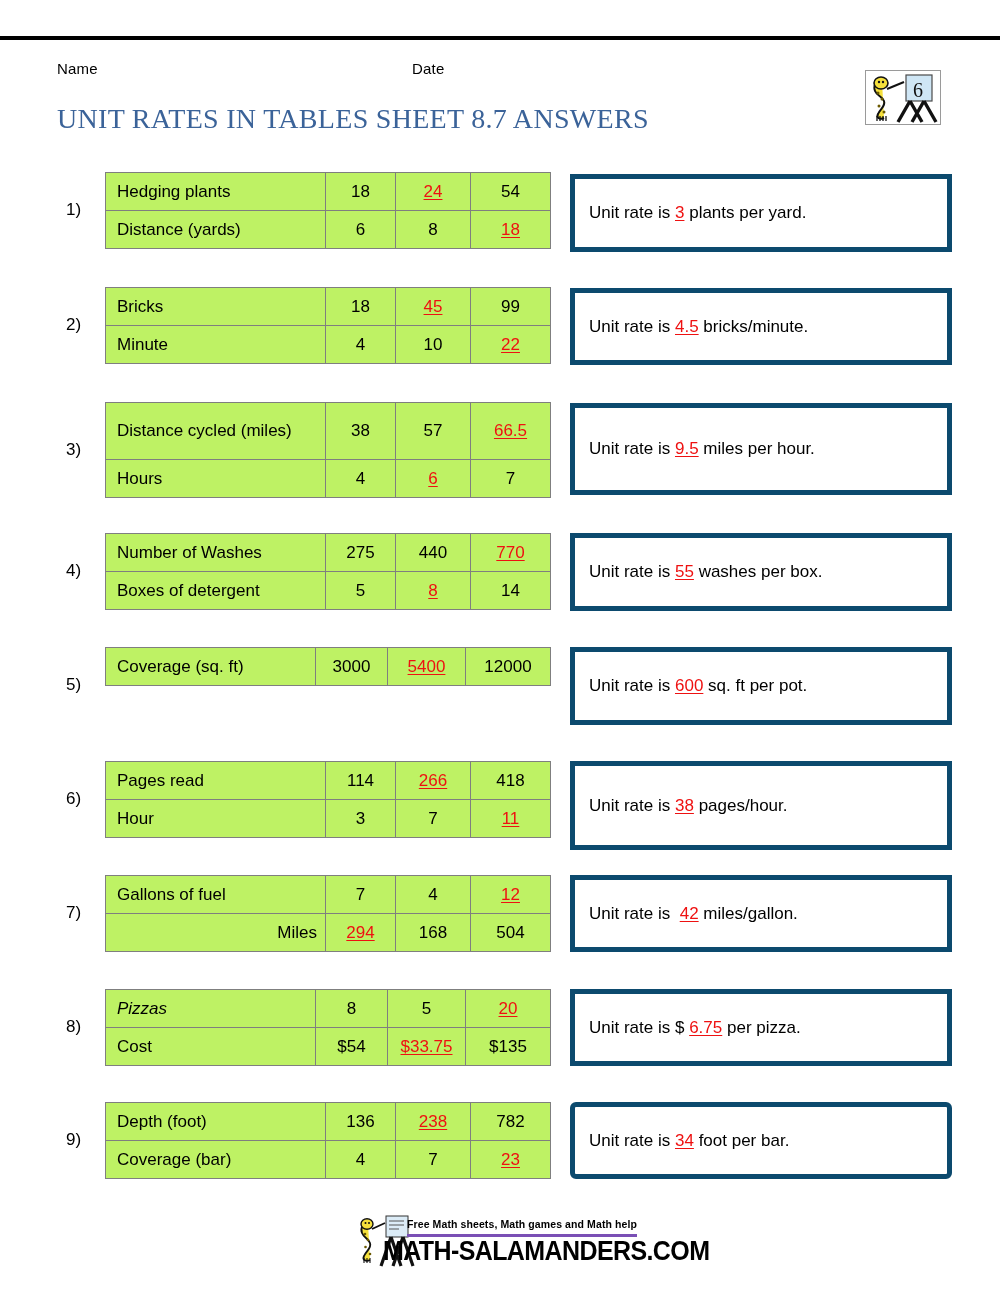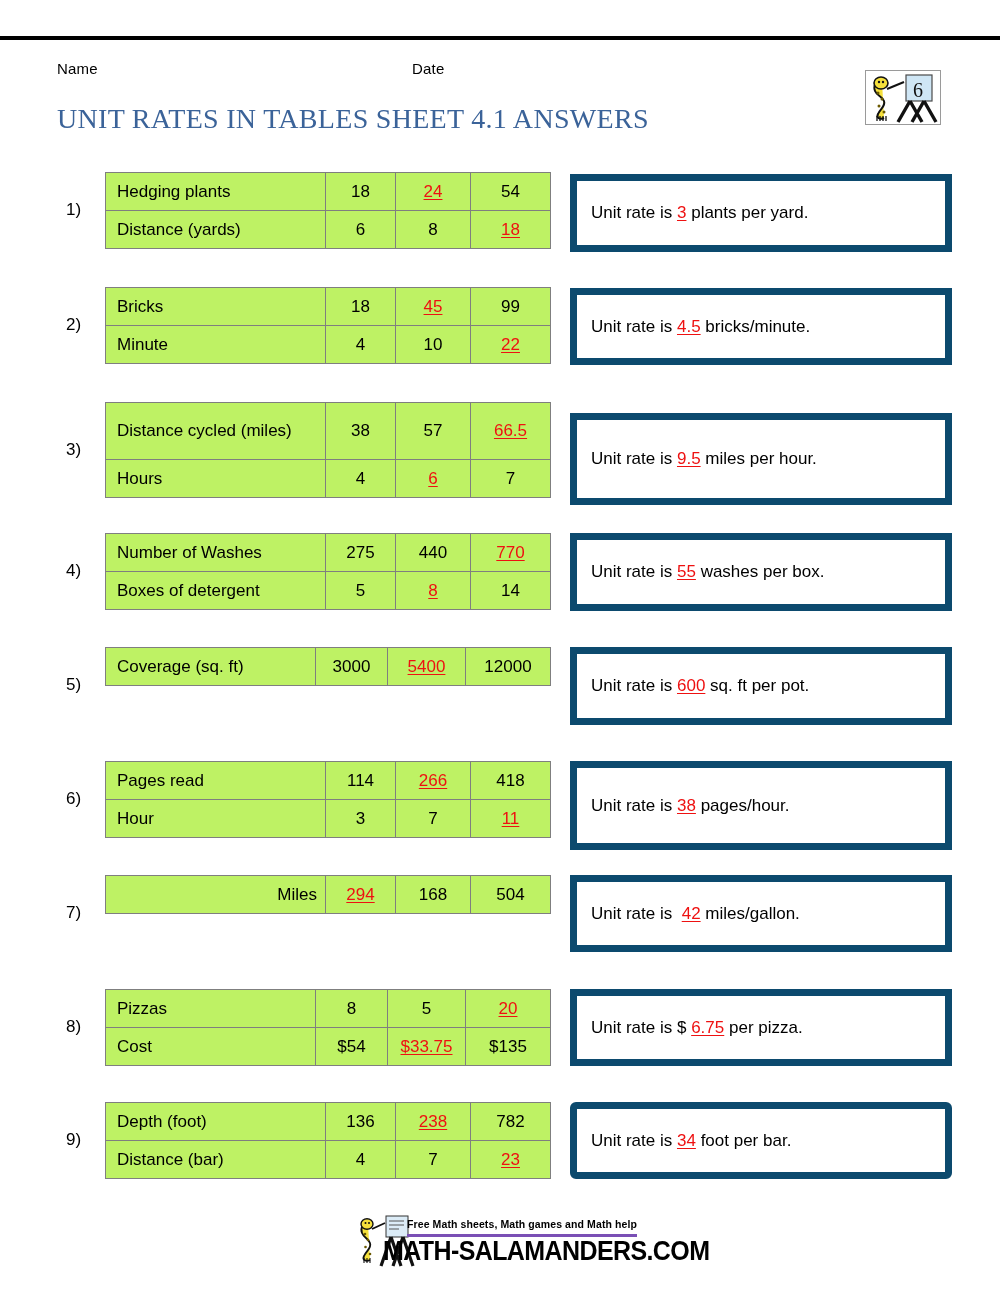--- a/index.html
+++ b/index.html
@@ -102,21 +102,21 @@
     color: #ee1111;
     text-decoration: underline;
     text-underline-offset: 2px;
   }
 
   
   .ansbox {
     position: absolute;
     left: 570px;
     width: 382px;
-    border: 7px solid #0c4a6e;
+    border: 5px solid #0c4a6e;
     box-sizing: border-box;
     background: #ffffff;
     display: flex;
     align-items: center;
   }
   .ansbox .txt {
     font-size: 17px;
     padding-left: 14px;
     white-space: pre;
   }
@@ -167,21 +167,21 @@
     transform-origin: left top;
   }
 </style>
 </head>
 <body>
 
 <div class="top-rule"></div>
 
 <div class="hdr-name">Name</div>
 <div class="hdr-date">Date</div>
-<div class="page-title">UNIT RATES IN TABLES SHEET 4.1 ANSWERS</div>
+<div class="page-title">UNIT RATES IN TABLES SHEET 8.7 ANSWERS</div>
 
 <div class="logo-box">
   <span>
     <svg width="74" height="53" viewBox="0 0 74 53">
 
       <rect x="40" y="4" width="26" height="26" fill="#cfe6f5" stroke="#4a4a4a" stroke-width="1.2"></rect>
       <text x="47" y="26" font-family="Liberation Serif, serif" font-size="20" fill="#111">6</text>
 
       <path d="M44 30 L32 51 M44 30 L56 51 M58 30 L46 51 M58 30 L70 51" stroke="#111" stroke-width="3.4" fill="none"></path>
 
@@ -276,21 +276,21 @@
             <td class="val" style="height: 57px;"><span class="ans-red">66.5</span></td>
           </tr>
           <tr>
             <td class="lbl" style="height: 38px;">Hours</td>
             <td class="val" style="height: 38px;"><span>4</span></td>
             <td class="val" style="height: 38px;"><span class="ans-red">6</span></td>
             <td class="val" style="height: 38px;"><span>7</span></td>
           </tr>
         </tbody>
       </table>
-      <div class="ansbox" style="top: 11px; height: 92px;">
+      <div class="ansbox" style="top: 1px; height: 92px;">
         <div class="txt"><span>Unit rate is </span><span class="ans-red">9.5</span><span> miles per hour.</span></div>
       </div>
     </div>
     <div class="qrow" style="top: 533px; height: 84px;">
       <div class="qnum" style="top: 28px;">4)</div>
       <table class="qtable" style="width: 445px; top: 0px;">
         <colgroup>
           <col style="width: 220px;">
           <col style="width: 70px;">
           <col style="width: 75px;">
@@ -369,20 +369,26 @@
       <div class="qnum" style="top: 28px;">7)</div>
       <table class="qtable" style="width: 445px; top: 0px;">
         <colgroup>
           <col style="width: 220px;">
           <col style="width: 70px;">
           <col style="width: 75px;">
           <col style="width: 80px;">
         </colgroup>
         <tbody>
           <tr>
+            <td class="lbl" style="height: 38px;">Gallons of fuel</td>
+            <td class="val" style="height: 38px;"><span>7</span></td>
+            <td class="val" style="height: 38px;"><span>4</span></td>
+            <td class="val" style="height: 38px;"><span class="ans-red">12</span></td>
+          </tr>
+          <tr>
             <td class="lbl" style="height: 38px; text-align: right;">Miles</td>
             <td class="val" style="height: 38px;"><span class="ans-red">294</span></td>
             <td class="val" style="height: 38px;"><span>168</span></td>
             <td class="val" style="height: 38px;"><span>504</span></td>
           </tr>
         </tbody>
       </table>
       <div class="ansbox" style="top: 0px; height: 77px;">
         <div class="txt"><span>Unit rate is  </span><span class="ans-red">42</span><span> miles/gallon.</span></div>
       </div>
@@ -391,21 +397,21 @@
       <div class="qnum" style="top: 28px;">8)</div>
       <table class="qtable" style="width: 445px; top: 0px;">
         <colgroup>
           <col style="width: 210px;">
           <col style="width: 72px;">
           <col style="width: 78px;">
           <col style="width: 85px;">
         </colgroup>
         <tbody>
           <tr>
-            <td class="lbl" style="height: 38px;">Pizzas</td>
+            <td class="lbl" style="height: 38px; font-style: italic;">Pizzas</td>
             <td class="val" style="height: 38px;"><span>8</span></td>
             <td class="val" style="height: 38px;"><span>5</span></td>
             <td class="val" style="height: 38px;"><span class="ans-red">20</span></td>
           </tr>
           <tr>
             <td class="lbl" style="height: 38px;">Cost</td>
             <td class="val" style="height: 38px;"><span>$54</span></td>
             <td class="val" style="height: 38px;"><span class="ans-red">$33.75</span></td>
             <td class="val" style="height: 38px;"><span>$135</span></td>
           </tr>
@@ -425,21 +431,21 @@
           <col style="width: 80px;">
         </colgroup>
         <tbody>
           <tr>
             <td class="lbl" style="height: 38px;">Depth (foot)</td>
             <td class="val" style="height: 38px;"><span>136</span></td>
             <td class="val" style="height: 38px;"><span class="ans-red">238</span></td>
             <td class="val" style="height: 38px;"><span>782</span></td>
           </tr>
           <tr>
-            <td class="lbl" style="height: 38px;">Distance (bar)</td>
+            <td class="lbl" style="height: 38px;">Coverage (bar)</td>
             <td class="val" style="height: 38px;"><span>4</span></td>
             <td class="val" style="height: 38px;"><span>7</span></td>
             <td class="val" style="height: 38px;"><span class="ans-red">23</span></td>
           </tr>
         </tbody>
       </table>
       <div class="ansbox" style="top: 0px; height: 77px; border-radius: 6px;">
         <div class="txt"><span>Unit rate is </span><span class="ans-red">34</span><span> foot per bar.</span></div>
       </div>
     </div>

